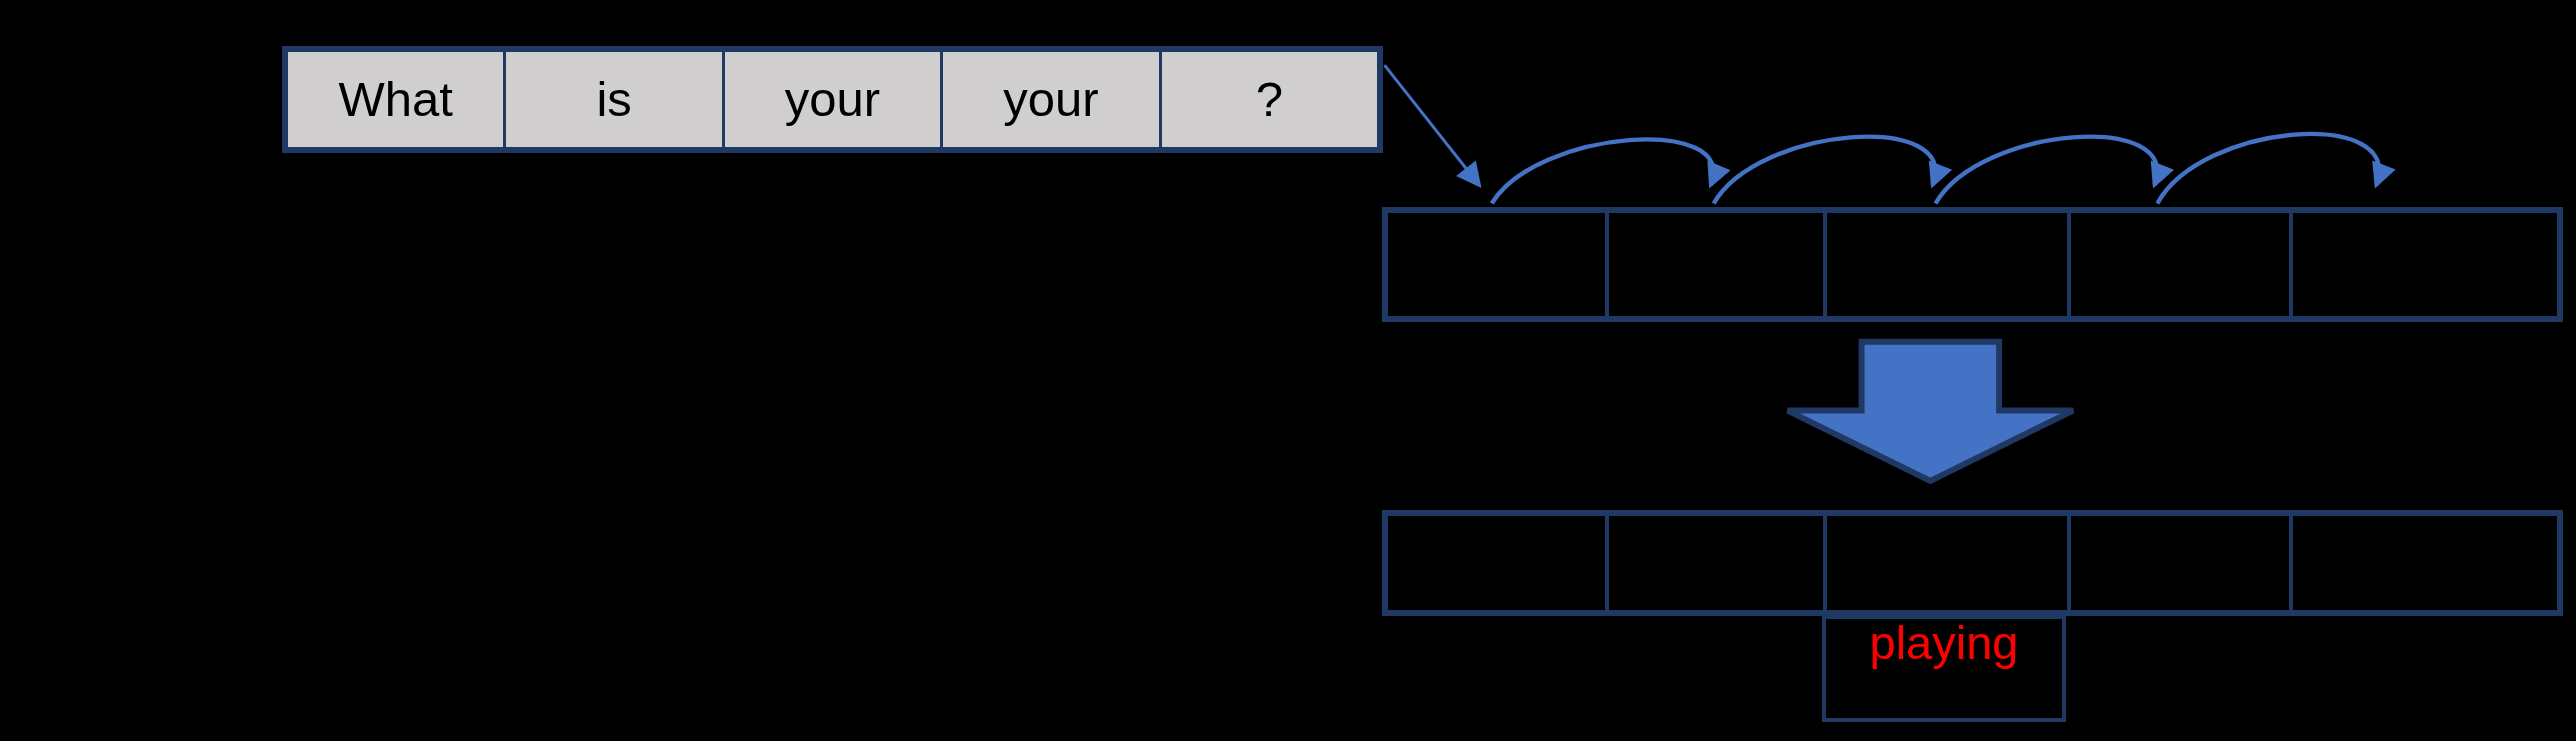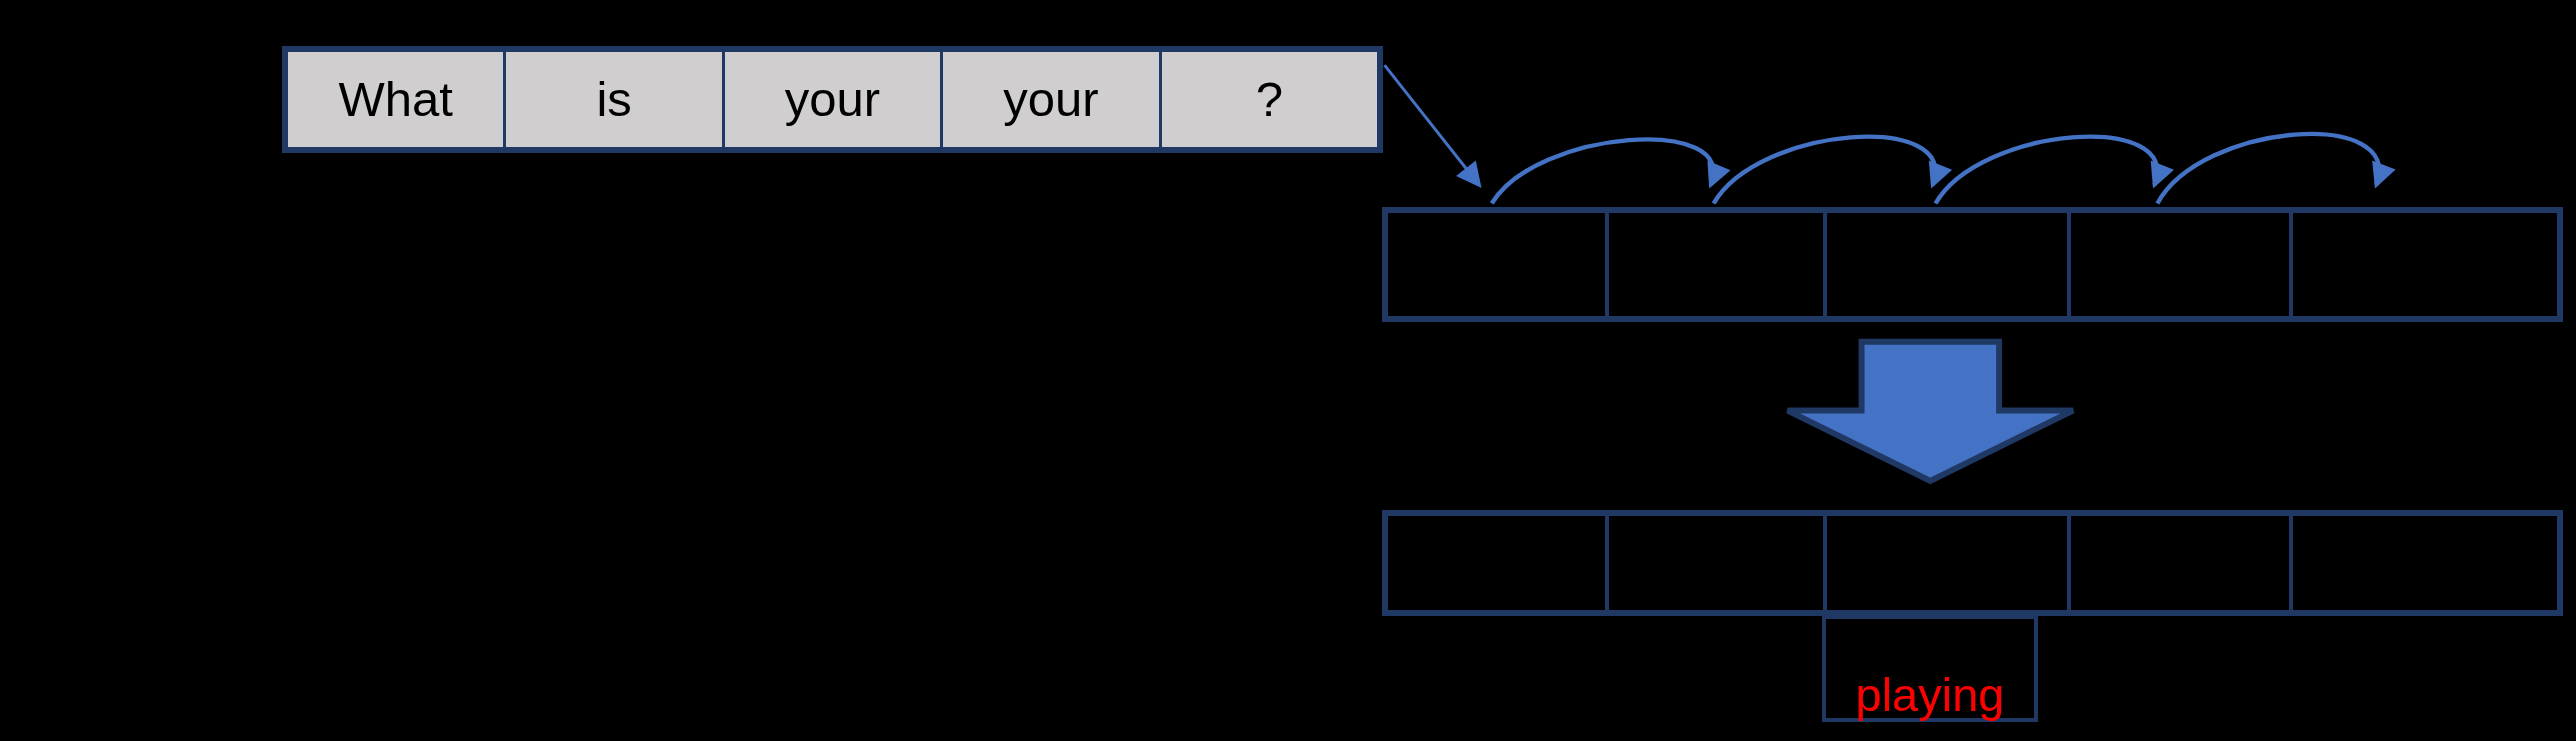--- a/index.html
+++ b/index.html
@@ -32,23 +32,23 @@
   }
   .slot-row.hidden-row{left:1382px;top:207px;width:1181px;height:115px;}
   .slot-row.output-row{left:1382px;top:510px;width:1181px;height:106px;}
   .divider{
     position:absolute;top:0;bottom:0;width:4.4px;
     background:var(--border-navy,#1f3864);
   }
   .d1{left:217px}.d2{left:435px}.d3{left:679px}.d4{left:901px}
   
   .answer-box{
-    position:absolute;left:1822px;top:615px;width:216px;height:107px;
+    position:absolute;left:1822px;top:615px;width:244px;height:107px;
     box-sizing:border-box;border:4.4px solid var(--border-navy,#1f3864);
-    display:flex;align-items:flex-end;justify-content:center;z-index:1;text-decoration:underline;
+    display:flex;align-items:flex-start;justify-content:center;z-index:1;text-decoration:underline;
   }
   .answer-text{color:var(--answer-red,#ff0000);font-size:47px;line-height:1;}
   
   .overlay{position:absolute;left:0;top:0;z-index:2;}
   .arc{stroke:var(--arrow-blue,#4472c4);stroke-width:6;fill:none;}
   .feed{stroke:var(--arrow-blue,#4472c4);stroke-width:4;fill:none;}
   .ah{fill:var(--arrow-blue,#4472c4);}
   .bigarrow{
     fill:var(--arrow-blue,#4472c4);
     stroke:var(--border-navy,#1f3864);

